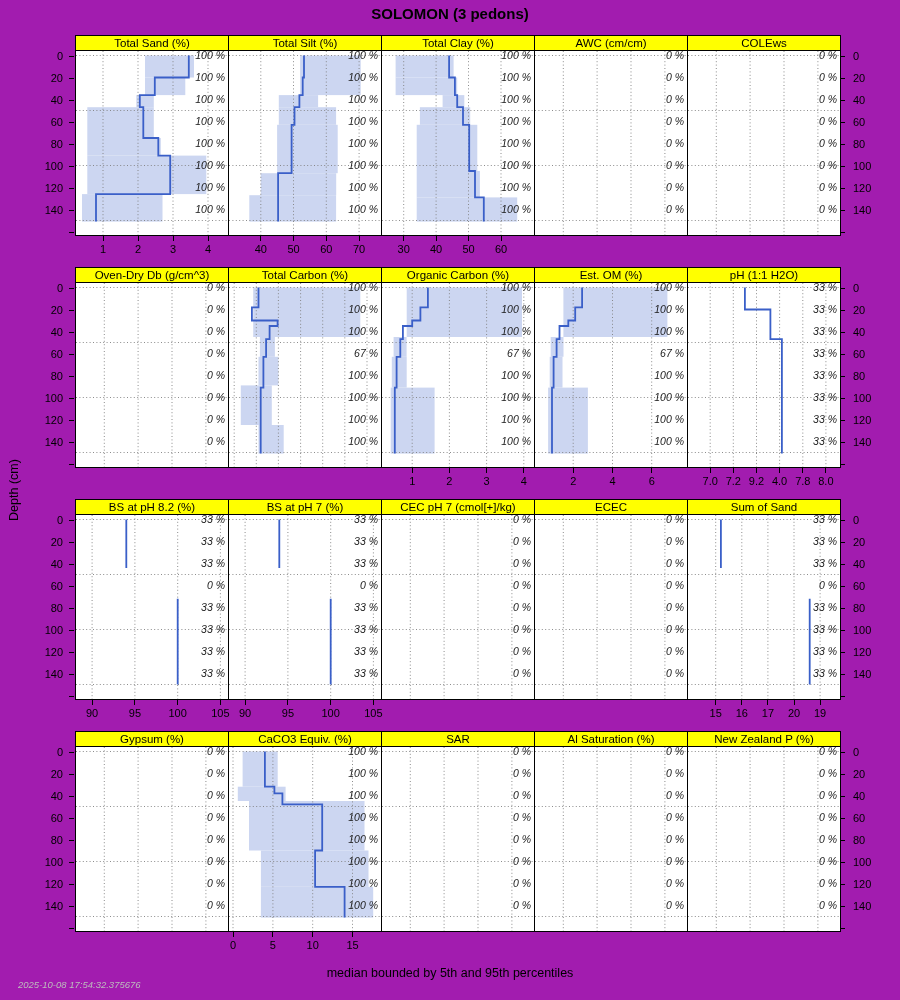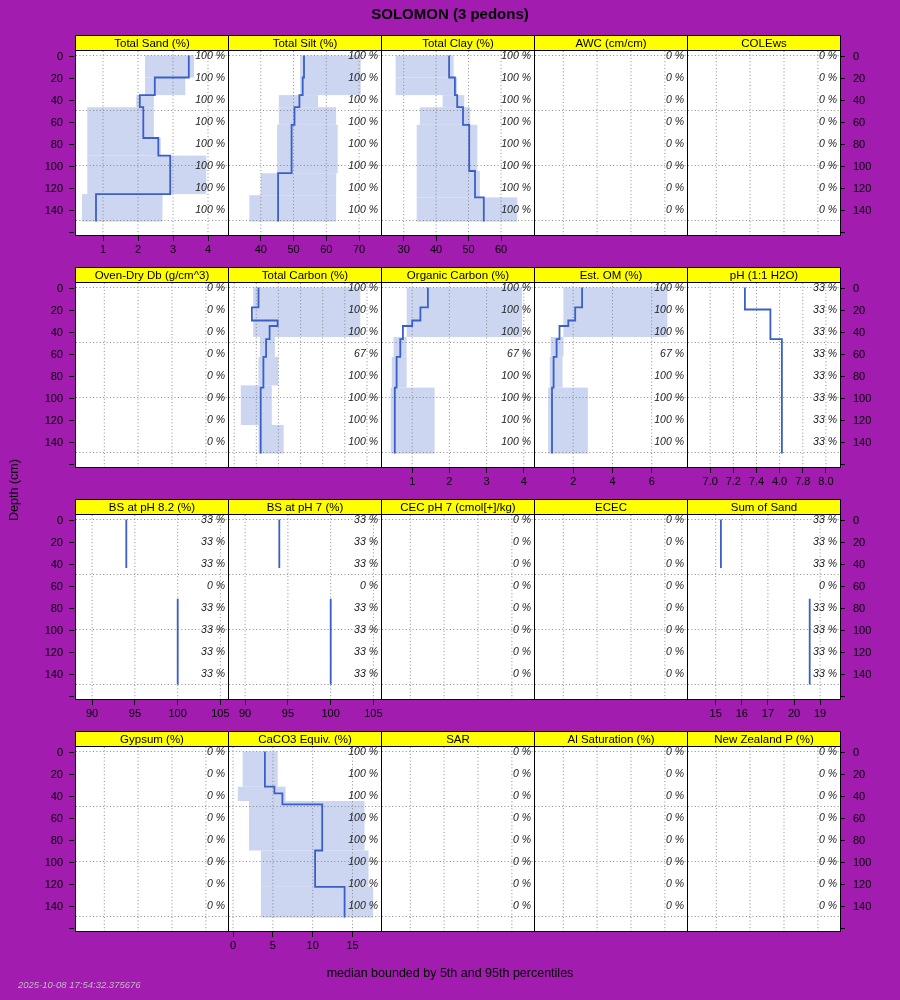--- a/index.html
+++ b/index.html
@@ -435,21 +435,21 @@
             <text x="150" y="141.0" text-anchor="end" font-size="10.5" font-style="italic" fill="#1A1A1A">33 %</text>
             <text x="150" y="163.0" text-anchor="end" font-size="10.5" font-style="italic" fill="#1A1A1A">33 %</text>
             <rect x="0.5" y="0.5" width="153" height="185" fill="none" stroke="#000000" stroke-width="1"></rect>
           </svg>
           <div class="xaxis">
             <div class="xtick" style="left: 22.7px;"></div>
             <div class="xlab" style="left: 23.2px;">7.0</div>
             <div class="xtick" style="left: 45.8px;"></div>
             <div class="xlab" style="left: 46.3px;">7.2</div>
             <div class="xtick" style="left: 69px;"></div>
-            <div class="xlab" style="left: 69.5px;">7.4</div>
+            <div class="xlab" style="left: 69.5px;">9.2</div>
             <div class="xtick" style="left: 92.1px;"></div>
             <div class="xlab" style="left: 92.6px;">4.0</div>
             <div class="xtick" style="left: 115.3px;"></div>
             <div class="xlab" style="left: 115.8px;">7.8</div>
             <div class="xtick" style="left: 138.4px;"></div>
             <div class="xlab" style="left: 138.9px;">8.0</div>
           </div>
         </div>
       </div>
       <div class="prow">

